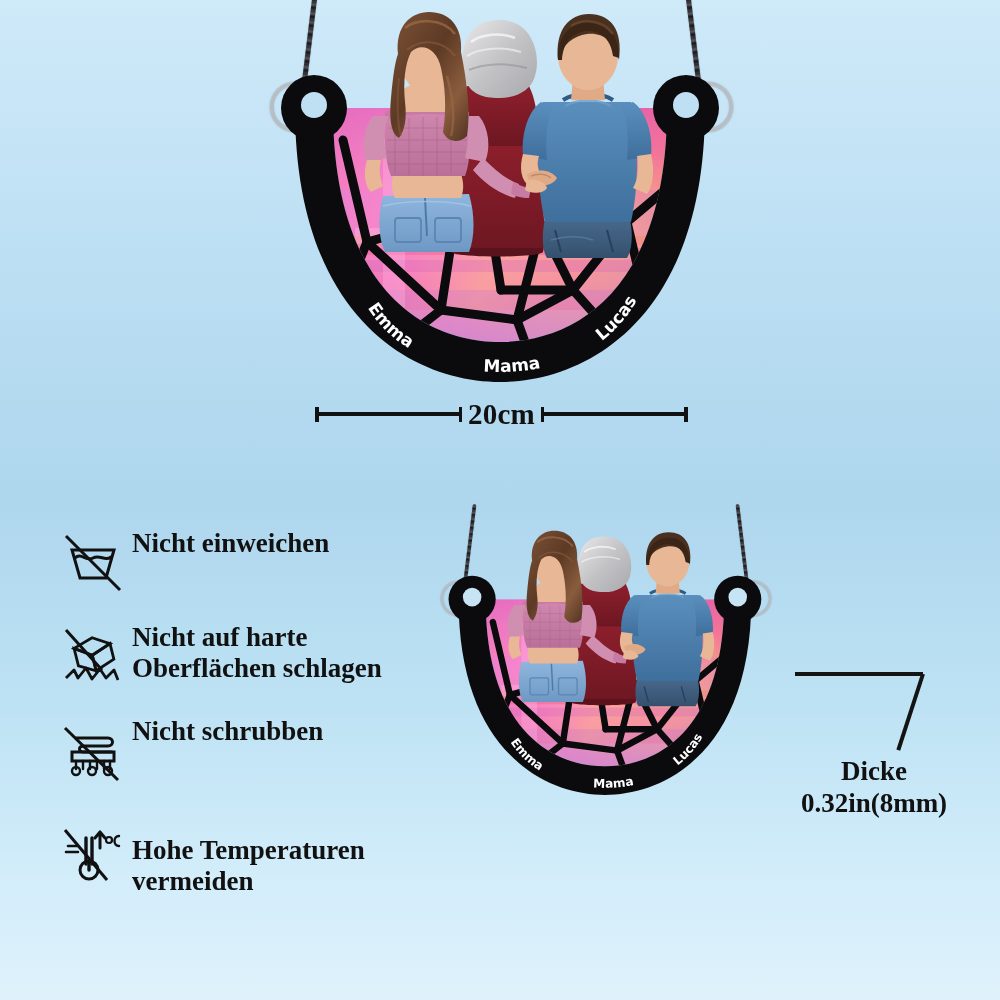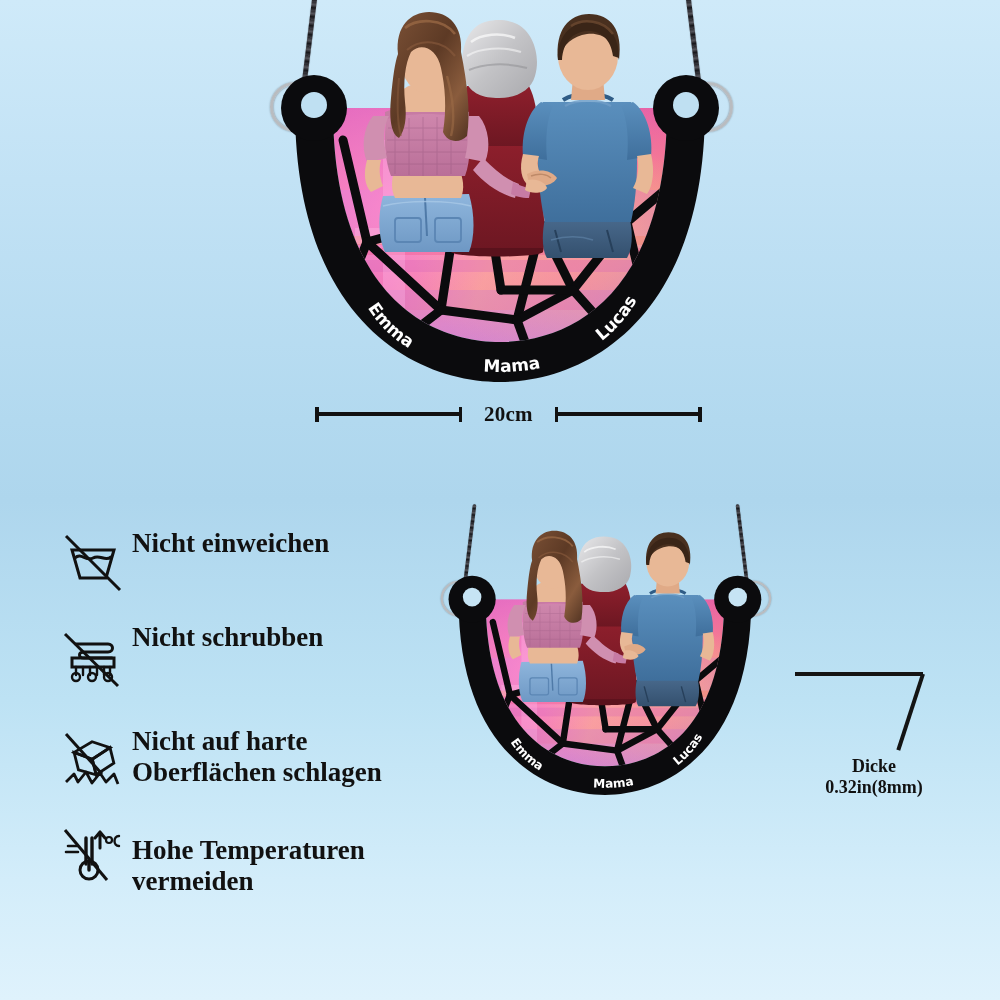--- a/index.html
+++ b/index.html
@@ -313,21 +313,21 @@
 
     </div>
   </div>
 
   <div class="dimbar" style="left:315px;top:396px;width:400px;height:36px;">
     <div class="dimseg">
       <div class="dimcap"></div>
       <div class="dimline" style="width:140px;"></div>
       <div class="dimcap"></div>
     </div>
-    <div class="dimlabel" style="font-size:21px;margin:0 22px;">20cm</div>
+    <div class="dimlabel" style="font-size:29px;margin:0 6px;">20cm</div>
     <div class="dimseg">
       <div class="dimcap"></div>
       <div class="dimline" style="width:140px;"></div>
       <div class="dimcap"></div>
     </div>
   </div>
 
   <div class="suncatcher sc-small">
     <div class="sc-inner" style="transform:scale(0.714);transform-origin:top left;width:490px;height:400px;">
 
@@ -460,67 +460,67 @@
             <path d="M 152 60 C 166 48, 188 50, 200 66" stroke="#8a5c3d" stroke-width="2.2" fill="none" opacity=".6"></path>
           </g>
         </svg>
       </div>
     </div>
   </div>
 
   <div class="thick-cal" style="left:795px;top:672px;width:200px;height:180px;">
     <div class="tc-h" style="left:0;top:0;width:128px;"></div>
     <div class="tc-d" style="left:128px;top:0;width:80px;transform:rotate(108deg);"></div>
-    <div class="tc-text" style="left:-36px;top:84px;width:230px;font-size:18px;">
+    <div class="tc-text" style="left:-36px;top:84px;width:230px;font-size:27px;">
       <div>Dicke</div>
       <div>0.32in(8mm)</div>
     </div>
   </div>
 
   <div class="care">
 
     <div class="care-row" style="margin-bottom:28px;">
       <div class="care-ico">
         <svg width="62" height="66" viewBox="0 0 62 66">
           <path d="M 10 22 L 52 22 L 44 50 L 18 50 Z" fill="none" stroke="#111" stroke-width="3"></path>
           <path d="M 13 30 C 19 24, 24 34, 31 30 C 38 26, 43 34, 49 29" fill="none" stroke="#111" stroke-width="3" stroke-linecap="round"></path>
           <line x1="4" y1="8" x2="58" y2="62" stroke="#111" stroke-width="3"></line>
         </svg>
       </div>
       <div class="care-txt">Nicht einweichen</div>
+    </div>
+
+    <div class="care-row" style="margin-bottom:28px;">
+      <div class="care-ico">
+        <svg width="62" height="66" viewBox="0 0 62 66">
+          <g transform="rotate(-14 31 32)">
+            <path d="M 14 22 L 34 16 L 50 26 L 30 33 Z" fill="none" stroke="#111" stroke-width="2.8"></path>
+            <path d="M 14 22 L 14 40 L 30 49 L 30 33 Z" fill="none" stroke="#111" stroke-width="2.8"></path>
+            <path d="M 30 33 L 30 49 L 50 42 L 50 26 Z" fill="none" stroke="#111" stroke-width="2.8"></path>
+          </g>
+          <path d="M 4 56 L 12 48 L 16 56 L 24 46 L 30 57 L 38 47 L 44 56 L 52 48 L 56 58" fill="none" stroke="#111" stroke-width="2.8" stroke-linejoin="round"></path>
+          <line x1="4" y1="8" x2="40" y2="48" stroke="#111" stroke-width="3"></line>
+        </svg>
+      </div>
+      <div class="care-txt" style="max-width:310px;">Nicht auf harte Oberflächen schlagen</div>
     </div>
 
     <div class="care-row" style="margin-bottom:38px;">
       <div class="care-ico">
         <svg width="62" height="66" viewBox="0 0 62 66">
           <path d="M 14 22 L 46 22 C 52 22, 52 30, 46 30 L 22 30 C 16 30, 16 36, 22 36 L 50 36" fill="none" stroke="#111" stroke-width="3" stroke-linecap="round"></path>
           <rect x="10" y="36" width="42" height="9" fill="none" stroke="#111" stroke-width="3"></rect>
           <path d="M 14 45 L 14 53 M 21 45 L 21 53 M 28 45 L 28 53 M 35 45 L 35 53 M 42 45 L 42 53 M 48 45 L 48 53" stroke="#111" stroke-width="2.4" stroke-linecap="round"></path>
           <circle cx="14" cy="55" r="4" fill="none" stroke="#111" stroke-width="2.4"></circle>
           <circle cx="30" cy="55" r="4" fill="none" stroke="#111" stroke-width="2.4"></circle>
           <circle cx="46" cy="55" r="4" fill="none" stroke="#111" stroke-width="2.4"></circle>
           <line x1="3" y1="12" x2="56" y2="64" stroke="#111" stroke-width="3"></line>
         </svg>
       </div>
       <div class="care-txt">Nicht schrubben</div>
-    </div>
-
-    <div class="care-row" style="margin-bottom:28px;">
-      <div class="care-ico">
-        <svg width="62" height="66" viewBox="0 0 62 66">
-          <g transform="rotate(-14 31 32)">
-            <path d="M 14 22 L 34 16 L 50 26 L 30 33 Z" fill="none" stroke="#111" stroke-width="2.8"></path>
-            <path d="M 14 22 L 14 40 L 30 49 L 30 33 Z" fill="none" stroke="#111" stroke-width="2.8"></path>
-            <path d="M 30 33 L 30 49 L 50 42 L 50 26 Z" fill="none" stroke="#111" stroke-width="2.8"></path>
-          </g>
-          <path d="M 4 56 L 12 48 L 16 56 L 24 46 L 30 57 L 38 47 L 44 56 L 52 48 L 56 58" fill="none" stroke="#111" stroke-width="2.8" stroke-linejoin="round"></path>
-          <line x1="4" y1="8" x2="40" y2="48" stroke="#111" stroke-width="3"></line>
-        </svg>
-      </div>
-      <div class="care-txt" style="max-width:310px;">Nicht auf harte Oberflächen schlagen</div>
     </div>
 
     <div class="care-row">
       <div class="care-ico">
         <svg width="62" height="66" viewBox="0 0 62 66">
           <path d="M 24 18 L 24 44" stroke="#111" stroke-width="3.4" stroke-linecap="round"></path>
           <path d="M 30 18 L 30 44" stroke="#111" stroke-width="3.4" stroke-linecap="round"></path>
           <circle cx="27" cy="50" r="9" fill="none" stroke="#111" stroke-width="3"></circle>
           <path d="M 27 42 L 27 50" stroke="#111" stroke-width="3.4" stroke-linecap="round"></path>
           <path d="M 38 12 L 38 28 M 38 12 L 33 18 M 38 12 L 43 18" fill="none" stroke="#111" stroke-width="3" stroke-linecap="round" stroke-linejoin="round"></path>

